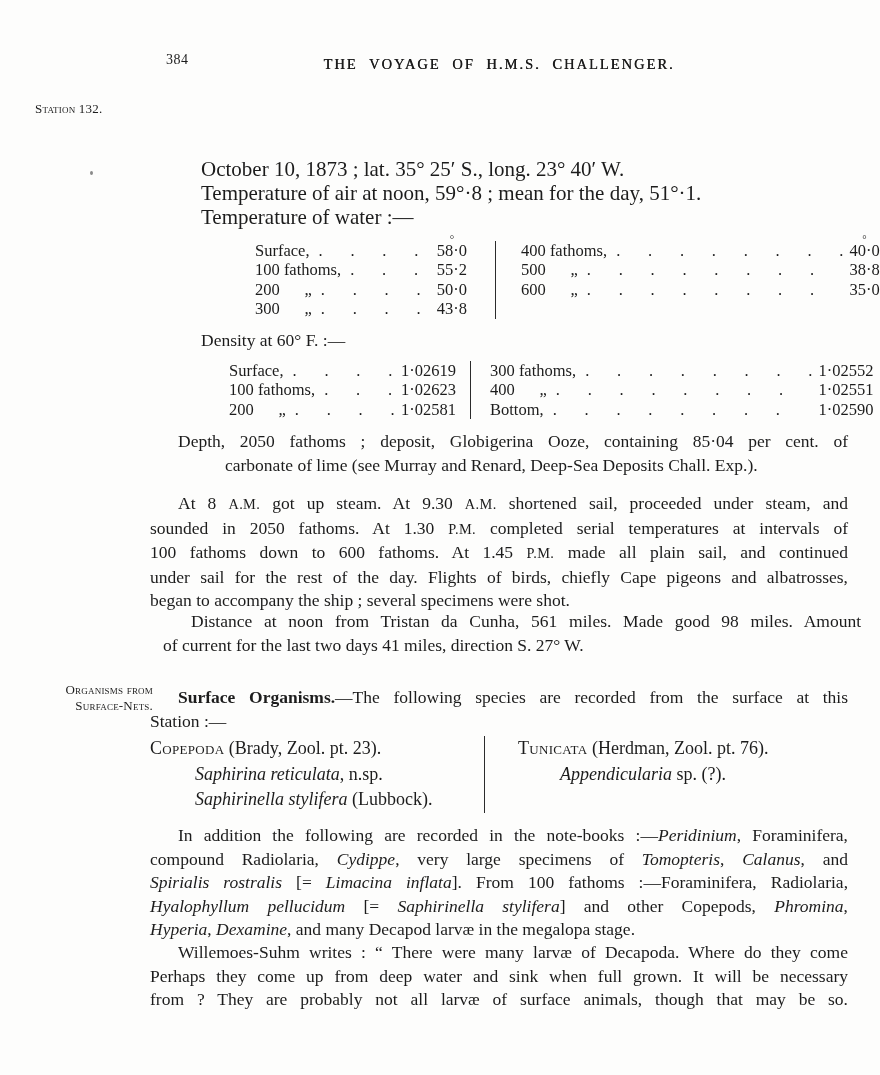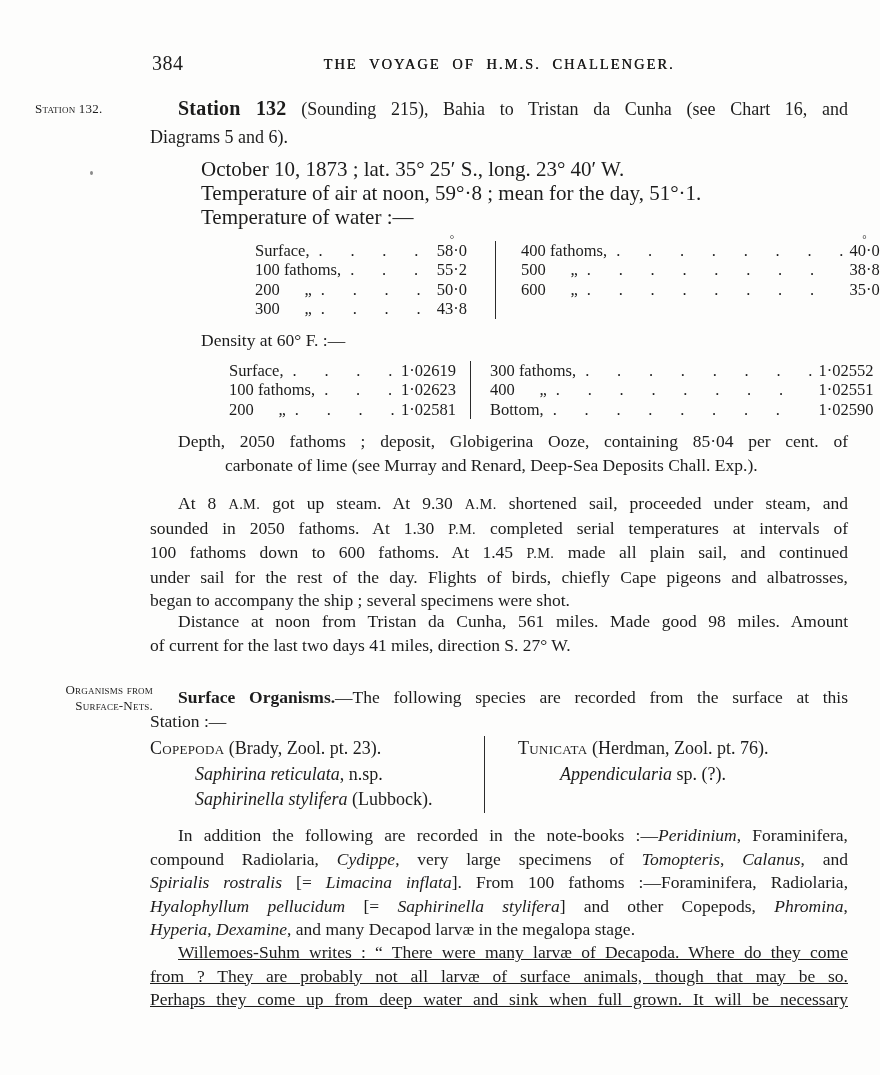--- a/index.html
+++ b/index.html
@@ -9,21 +9,21 @@
     width: 880px;
     height: 1075px;
     background: var(--paper, #fdfdfc);
     color: var(--ink, #1c1c1c);
     font-family: "Liberation Serif", "DejaVu Serif", serif;
     overflow: hidden;
   }
   .abs { position: absolute; }
 
   
-  .pagenum { left: 152px; top: 52px; font-size: 20px; letter-spacing: .5px; }
+  .pagenum { left: 166px; top: 52px; font-size: 14px; letter-spacing: .5px; }
   .runtitle {
     left: 150px; top: 56px; width: 698px;
     text-align: center; font-size: 14.5px;
     letter-spacing: 2px; word-spacing: 6px;
     text-shadow: .35px 0 0 currentColor;
   }
 
   
   .mnote {
     left: 35px; width: 118px;
@@ -70,24 +70,24 @@
   .para { font-size: 17.5px; line-height: 23.5px; }
   .tline { text-align: left; }
   .stretch { text-align: justify; text-align-last: justify; }
   .it { font-style: italic; }
   .bd { font-weight: 700; }
   .sc { font-variant: small-caps; letter-spacing: .3px; }
   .sm { font-size: .82em; letter-spacing: .4px; }
 
   .depth     { left: 150px; top: 430px; width: 698px; }
   .steam     { left: 150px; top: 492px; width: 698px; }
-  .dist      { left: 150px; top: 610px; width: 698px; }
+  .dist      { left: 163px; top: 610px; width: 698px; }
   .surf      { left: 150px; top: 678px; width: 698px; margin-top: 8px; }
   .notebooks { left: 150px; top: 824px; width: 698px; }
-  .willemoes { left: 150px; top: 941px; width: 698px; text-decoration: underline; }
+  .willemoes { left: 150px; top: 941px; width: 698px; }
 
   
   .species {
     left: 150px; top: 736px; width: 700px;
     display: flex; font-size: 18px; line-height: 25.5px;
   }
   .sp-left { width: 334px; }
   .sp-right { flex: 1; padding-left: 33px; }
 
   
@@ -96,24 +96,20 @@
 </head>
 <body>
 
 <div class="page">
 
   <div class="abs pagenum">384</div>
   <div class="abs runtitle">THE VOYAGE OF H.M.S. CHALLENGER.</div>
 
   <div class="abs mnote station-note">Station 132.</div>
 
-  <div class="abs heading">
-      <div class="tline stretch" style="text-indent: 28px;"><span class="hbd">Station 132</span><span> (Sounding 215), Bahia to Tristan da Cunha (see Chart 16, and</span></div>
-      <div class="tline"><span>Diagrams 5 and 6).</span></div>
-    </div>
 
   <div class="abs obs">
       <div class="tline"><span>October 10, 1873 ; lat. 35° 25′ S., long. 23° 40′ W.</span></div>
       <div class="tline"><span>Temperature of air at noon, 59°·8 ; mean for the day, 51°·1.</span></div>
       <div class="tline"><span>Temperature of water :—</span></div>
     </div>
 
   <div class="abs temp-tbl tbl">
     <div class="temp-left">
         <div class="trow">
@@ -241,19 +237,19 @@
   <div class="abs para notebooks">
       <div class="tline stretch" style="text-indent: 28px;"><span>In addition the following are recorded in the note-books :—</span><span class="it">Peridinium</span><span>, Foraminifera,</span></div>
       <div class="tline stretch"><span>compound Radiolaria, </span><span class="it">Cydippe</span><span>, very large specimens of </span><span class="it">Tomopteris</span><span>, </span><span class="it">Calanus</span><span>, and</span></div>
       <div class="tline stretch"><span class="it">Spirialis rostralis</span><span> [= </span><span class="it">Limacina inflata</span><span>]. From 100 fathoms :—Foraminifera, Radiolaria,</span></div>
       <div class="tline stretch"><span class="it">Hyalophyllum pellucidum</span><span> [= </span><span class="it">Saphirinella stylifera</span><span>] and other Copepods, </span><span class="it">Phromina</span><span>,</span></div>
       <div class="tline"><span class="it">Hyperia</span><span>, </span><span class="it">Dexamine</span><span>, and many Decapod larvæ in the megalopa stage.</span></div>
     </div>
 
   <div class="abs para willemoes">
       <div class="tline stretch" style="text-indent: 28px;"><span>Willemoes-Suhm writes : “ There were many larvæ of Decapoda. Where do they come</span></div>
+      <div class="tline stretch"><span>Perhaps they come up from deep water and sink when full grown. It will be necessary</span></div>
       <div class="tline stretch"><span>from ? They are probably not all larvæ of surface animals, though that may be so.</span></div>
-      <div class="tline stretch"><span>Perhaps they come up from deep water and sink when full grown. It will be necessary</span></div>
     </div>
 
   <div class="abs speck"></div>
 
 </div>
 
 </body></html>

